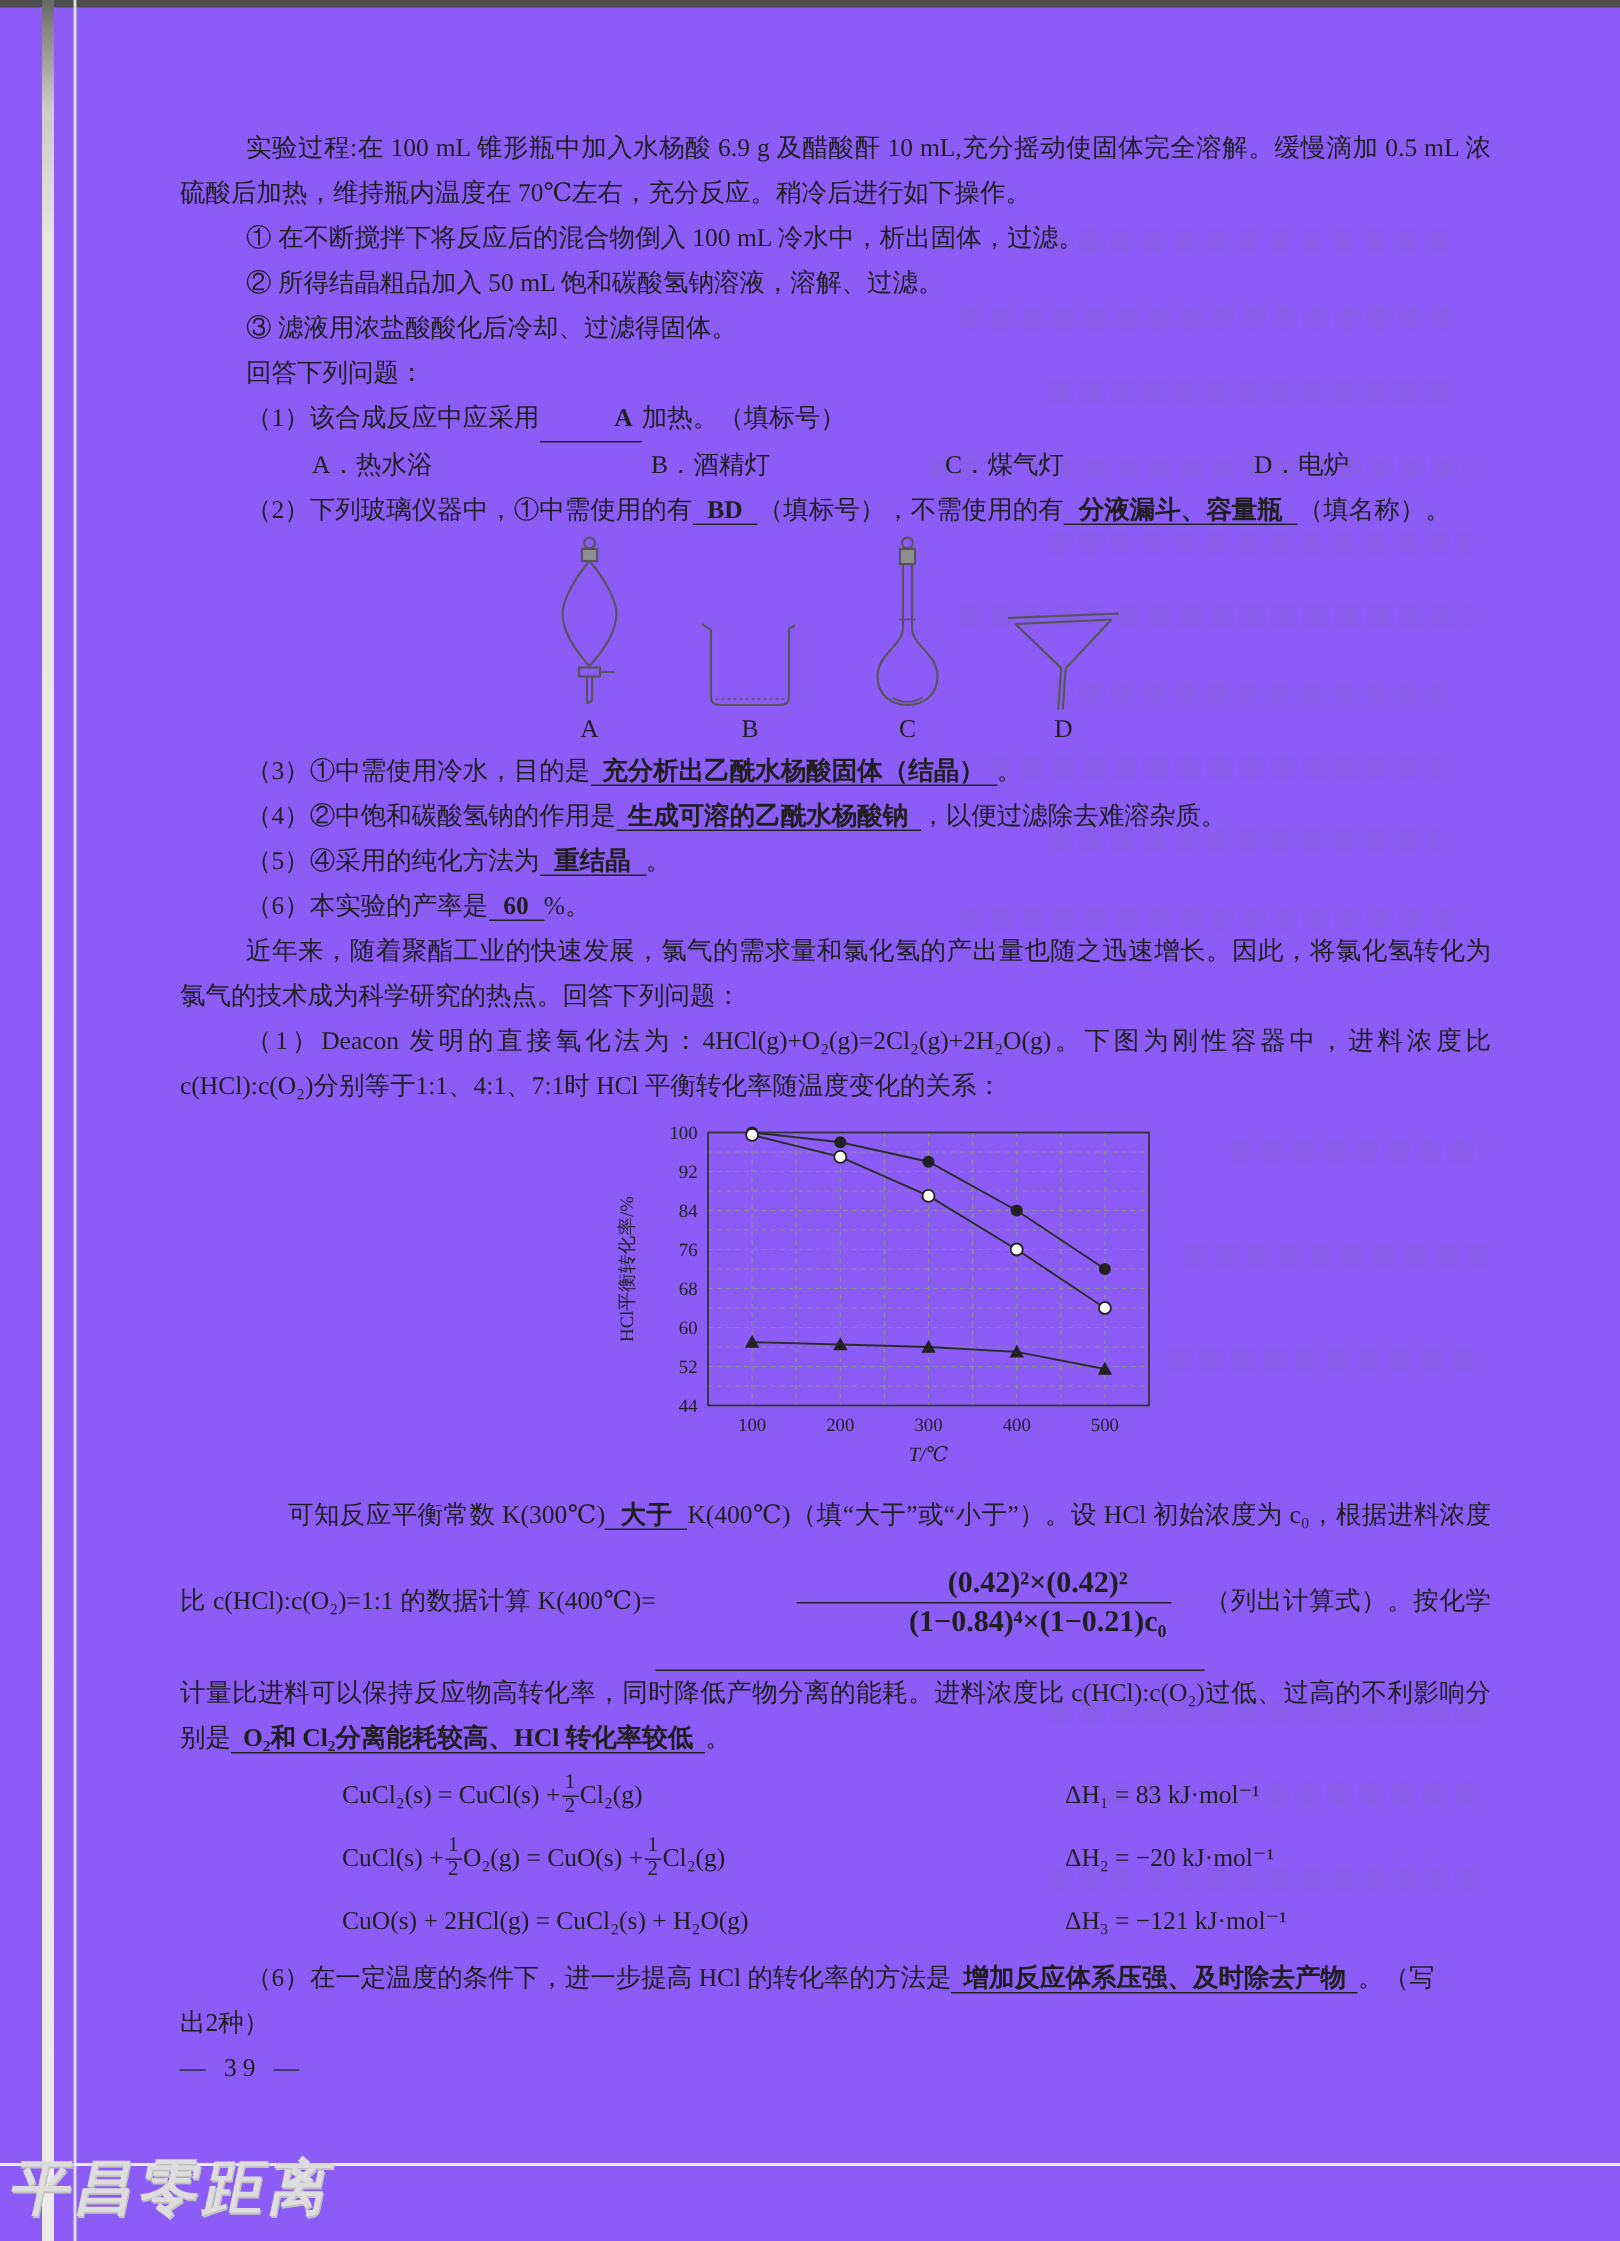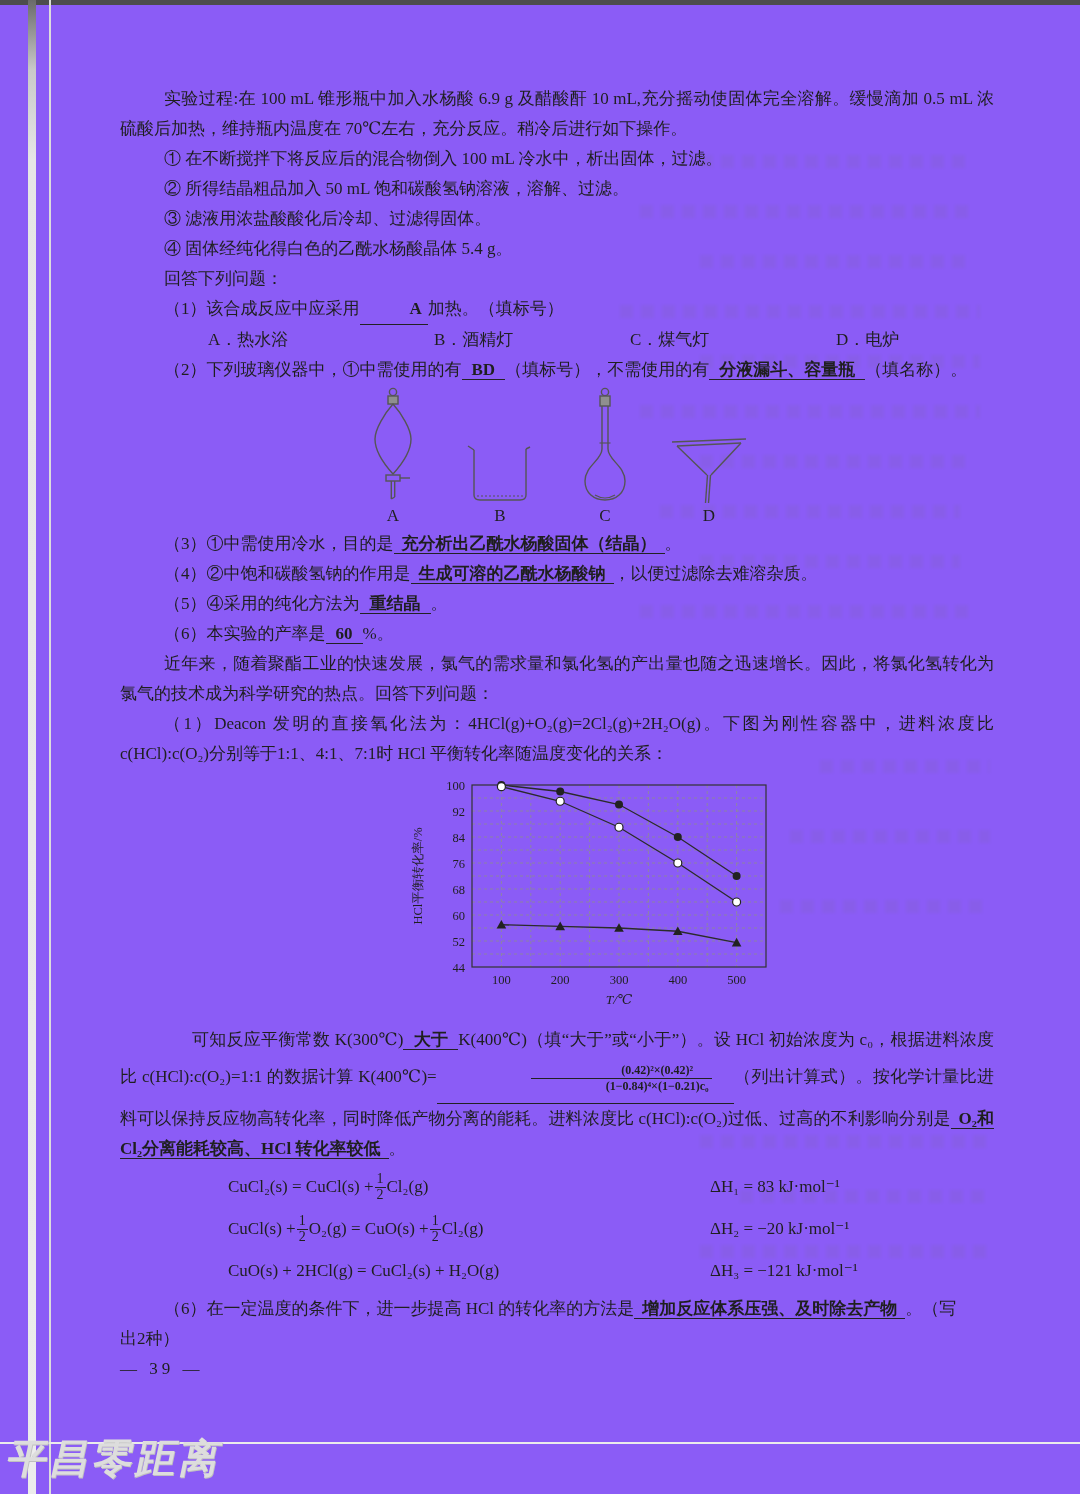--- a/index.html
+++ b/index.html
@@ -34,21 +34,21 @@
   
   .figures{position:relative;height:138px;margin:4px 0 2px 0;}
   .fig{position:absolute;bottom:0;display:flex;flex-direction:column;align-items:center;}
   .fig svg{display:block;}
   .fig .figlabel{line-height:22px;font-size:17px;}
   .fig-a{left:242px;} .fig-b{left:344px;} .fig-c{left:456px;} .fig-d{left:548px;}
   
   .chartwrap{margin:6px 0 4px 288px;width:380px;}
   
   .frac{display:inline-flex;flex-direction:column;align-items:center;vertical-align:middle;
-    line-height:1.25;font-size:12px;margin:6px 4px;justify-content:space-between;}
+    line-height:1.25;font-size:20px;margin:16px 4px;justify-content:space-between;}
   .frac .den{border-top:1.4px solid #222;padding:0 3px;}
   .k-answer{display:inline-block;border-bottom:1.6px solid #222;padding:2px 18px 3px 18px;font-weight:600;}
   .smallfrac{display:inline-flex;flex-direction:column;align-items:center;vertical-align:middle;
     line-height:1.05;font-size:14px;margin:0 1px;}
   .smallfrac .den{border-top:1.2px solid #222;padding:0 2px;}
   
   .eqs{margin:2px 0 2px 108px;}
   .eqrow{display:flex;align-items:center;min-height:42px;gap:44px;}
   .eq{width:438px;display:inline-flex;align-items:center;white-space:nowrap;}
   .pagenum{text-align:center;margin-top:14px;letter-spacing:4px;}
@@ -78,21 +78,20 @@
   <div class="ghost" style="left:700px;top:1135px;width:290px;"></div>
   <div class="ghost" style="left:740px;top:1190px;width:250px;"></div>
   <div class="ghost" style="left:700px;top:1245px;width:290px;"></div>
 
   <div class="content">
 
     <p class="indent">实验过程:在 100 mL 锥形瓶中加入水杨酸 6.9 g 及醋酸酐 10 mL,充分摇动使固体完全溶解。缓慢滴加 0.5 mL 浓硫酸后加热，维持瓶内温度在 70℃左右，充分反应。稍冷后进行如下操作。</p>
     <p class="step">① 在不断搅拌下将反应后的混合物倒入 100 mL 冷水中，析出固体，过滤。</p>
     <p class="step">② 所得结晶粗品加入 50 mL 饱和碳酸氢钠溶液，溶解、过滤。</p>
     <p class="step">③ 滤液用浓盐酸酸化后冷却、过滤得固体。</p>
-    <p class="step">④ 固体经纯化得白色的乙酰水杨酸晶体 5.4 g。</p>
     <p class="step">回答下列问题：</p>
 
     <p class="indent"><span>（1）该合成反应中应采用</span><span class="blank blank-a">A</span><span>加热。（填标号）</span></p>
 
     <p class="options">
       <span class="opt-a">A．热水浴</span><span class="opt-b">B．酒精灯</span><span class="opt-c">C．煤气灯</span><span>D．电炉</span>
     </p>
 
     <p class="indent"><span>（2）下列玻璃仪器中，①中需使用的有</span><span class="blank">BD</span><span>（填标号），不需使用的有</span><span class="blank">分液漏斗、容量瓶</span><span>（填名称）。</span></p>
 

